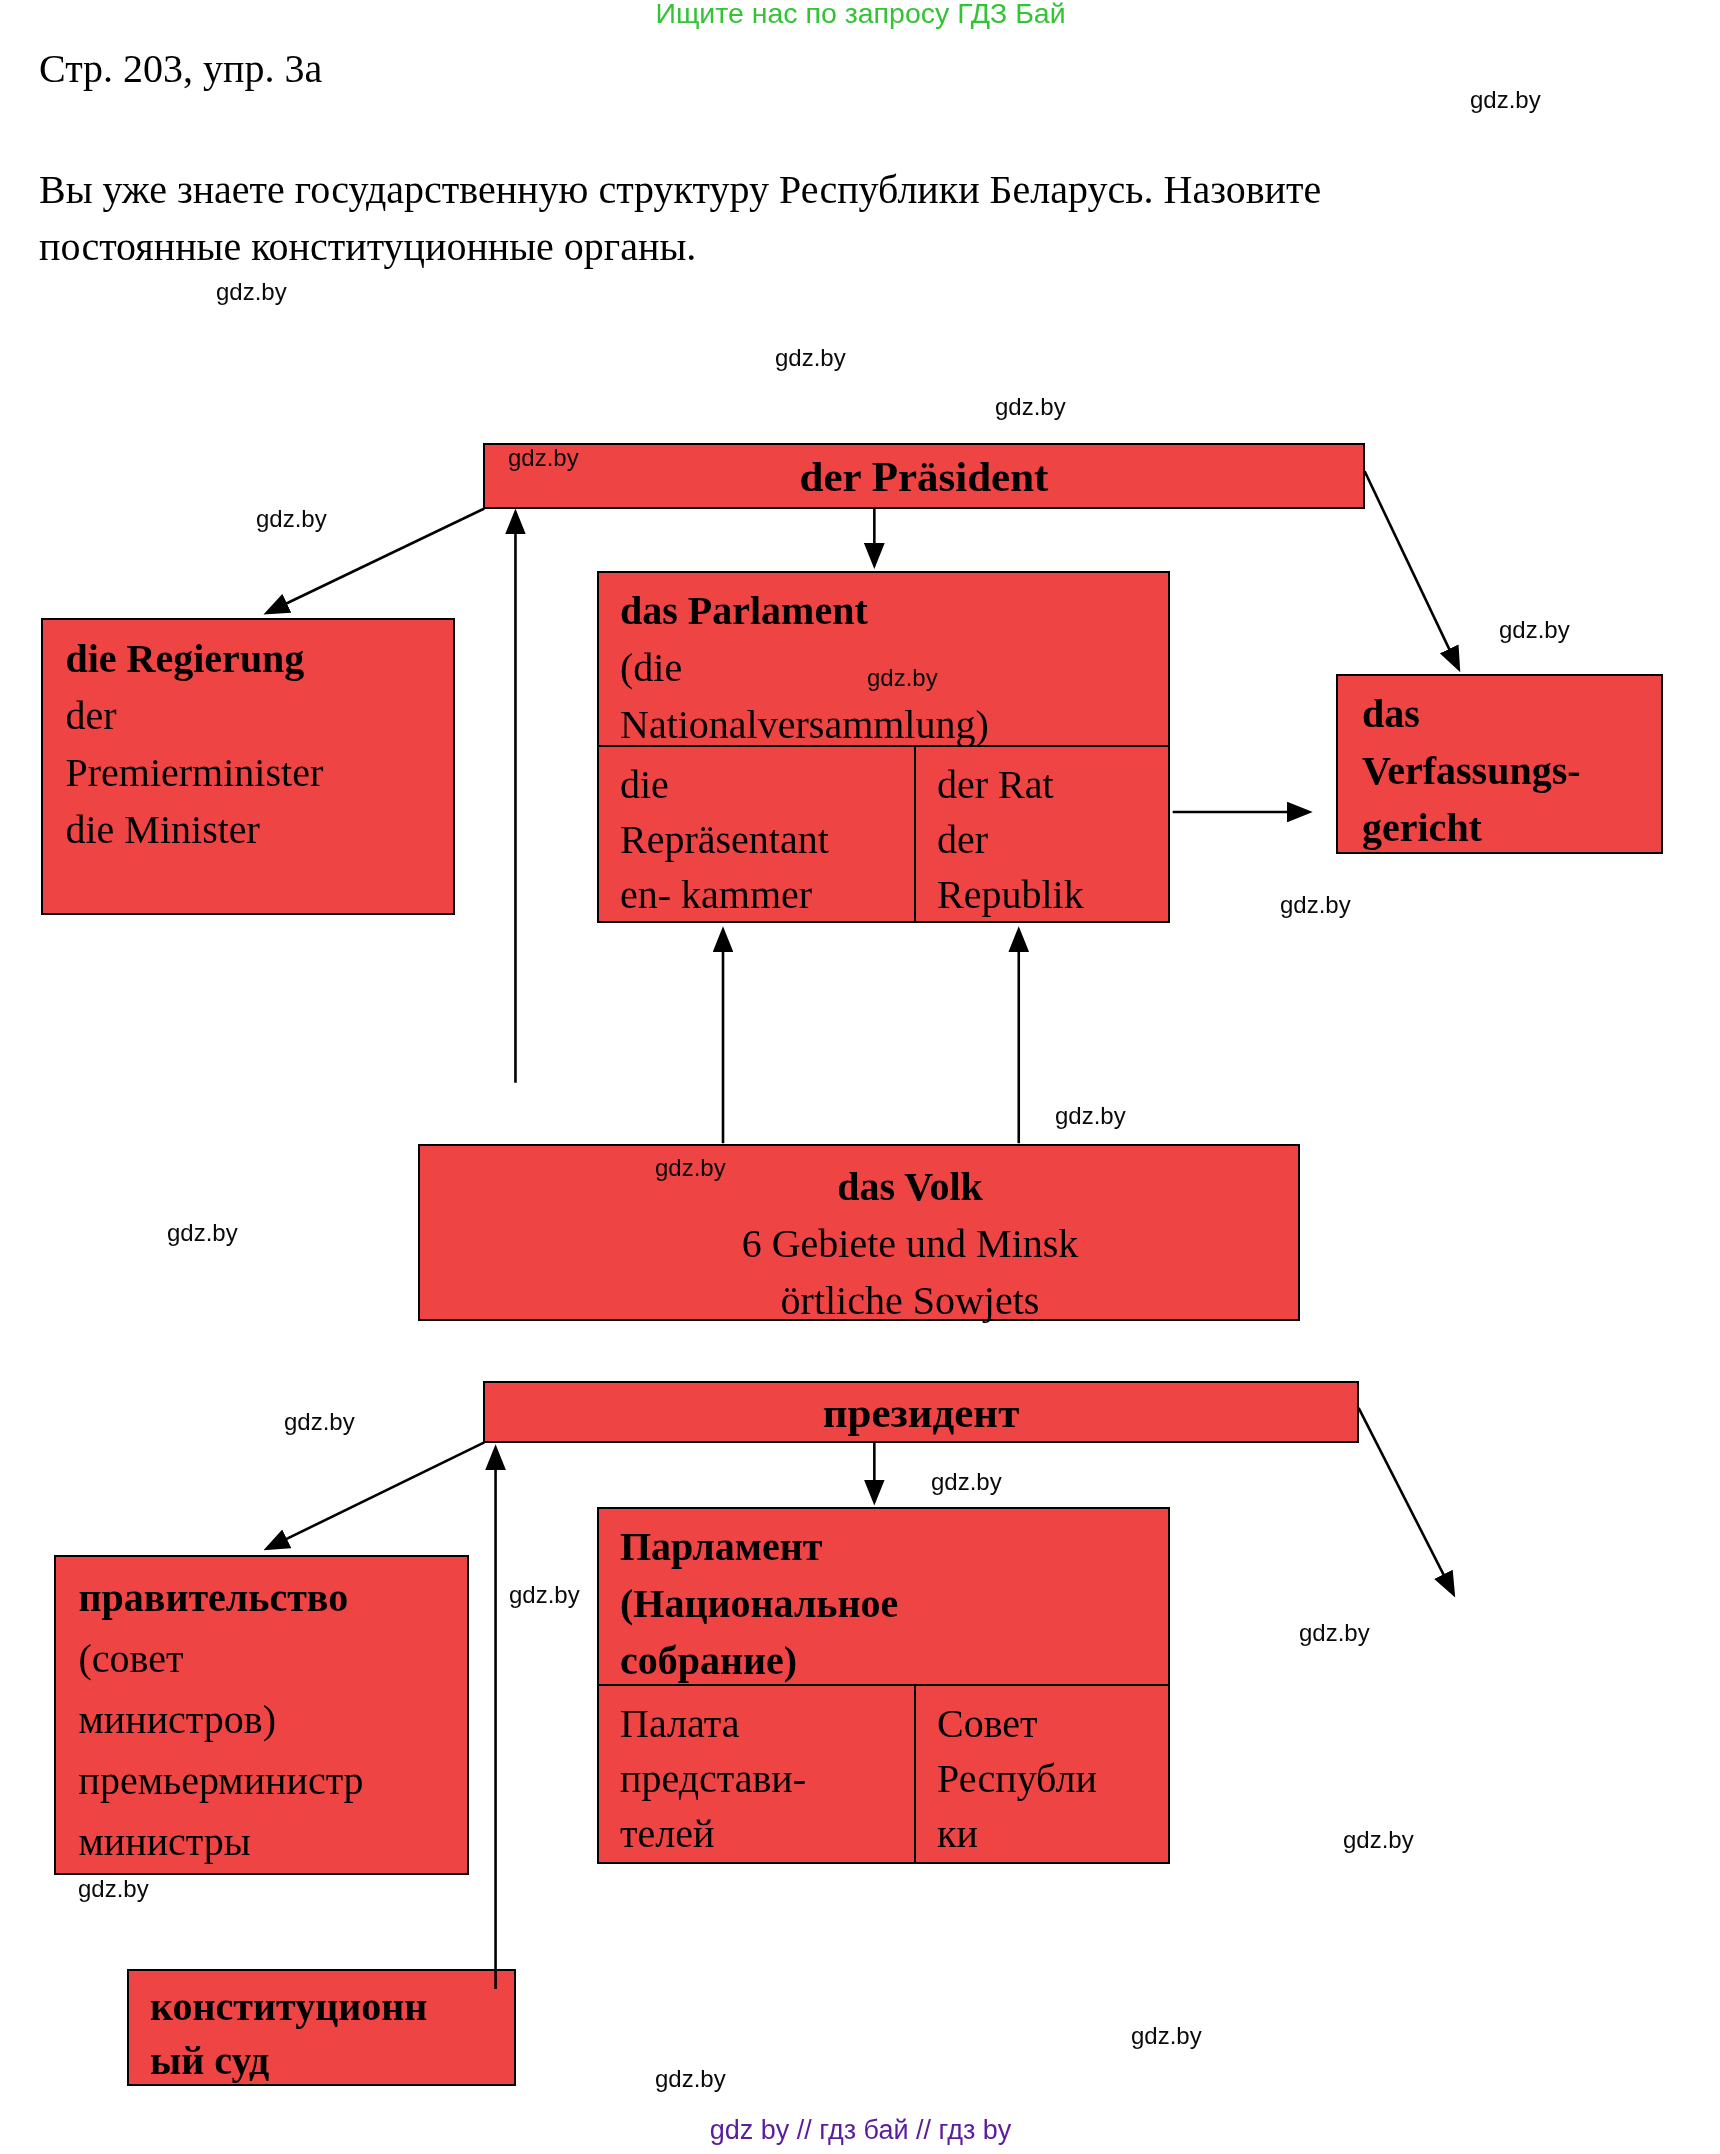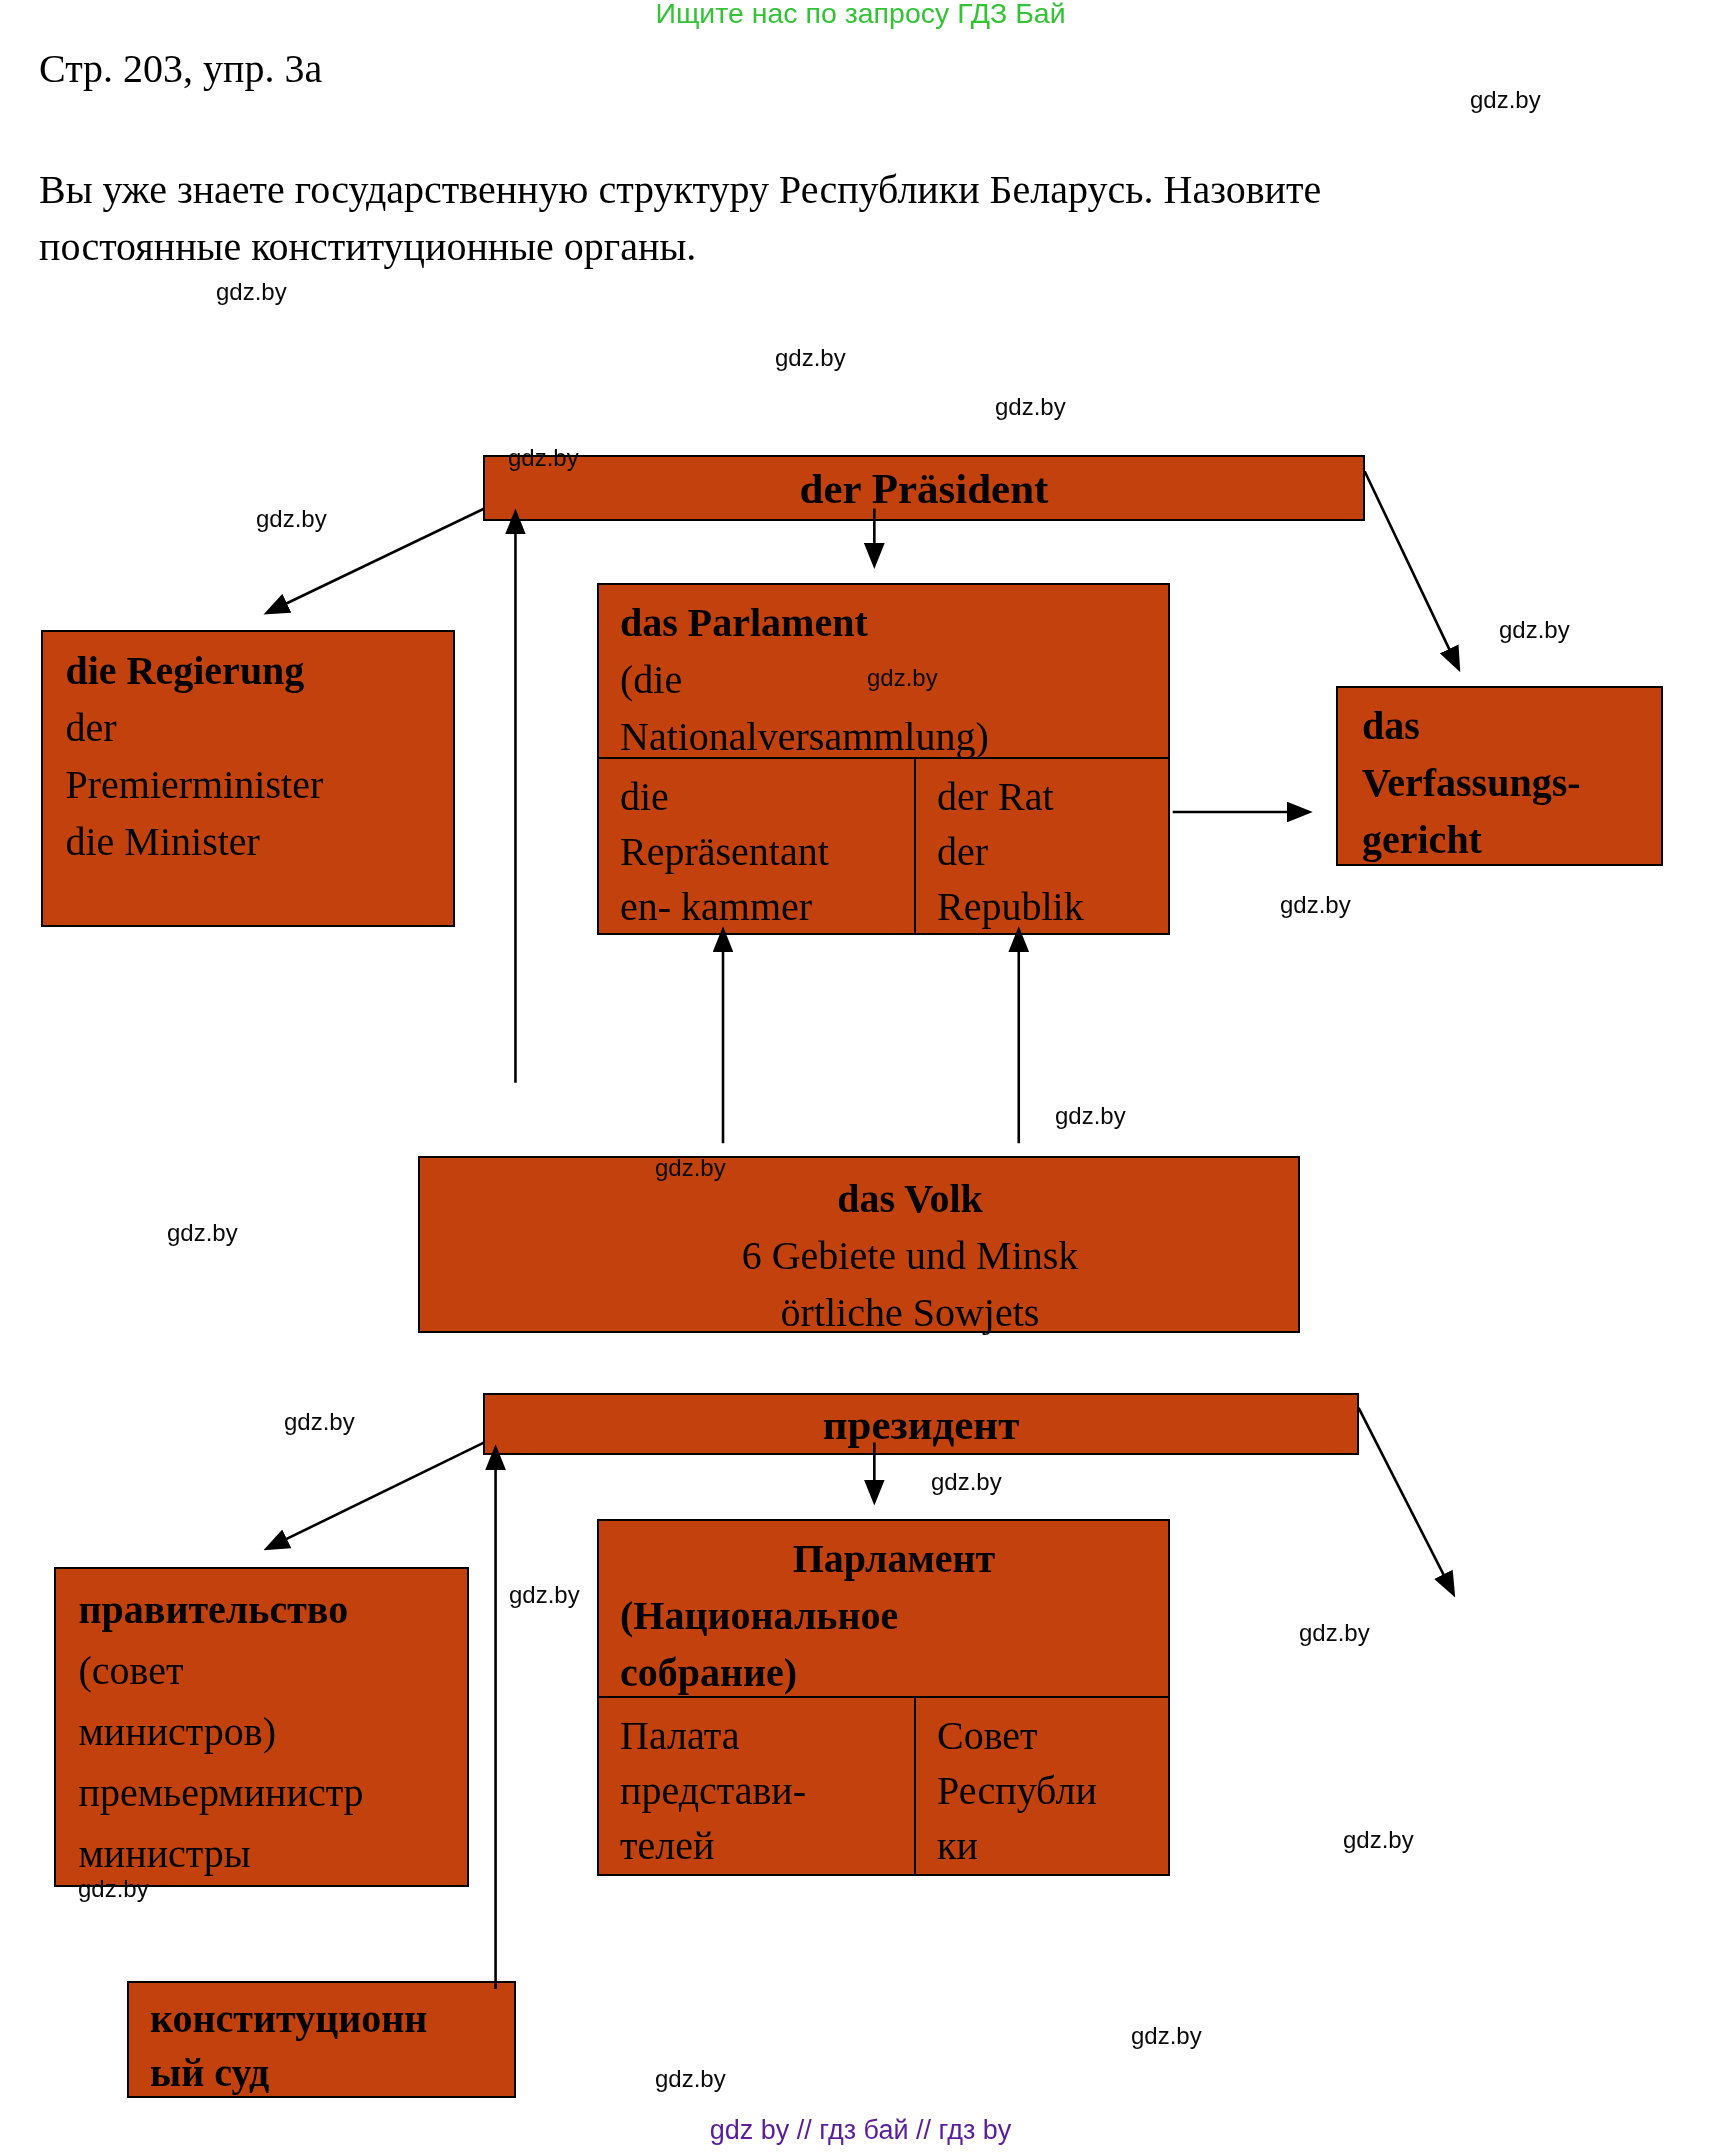--- a/index.html
+++ b/index.html
@@ -6,21 +6,21 @@
   #page{position:relative;width:1721px;height:2155px;background:#ffffff;overflow:hidden;
         font-family:"Liberation Serif",serif;color:#000;}
   
   .banner{position:absolute;left:0;top:-3.5px;width:100%;text-align:center;
           font:28.5px "Liberation Sans",sans-serif;color:#32c435;}
   
   .hline{position:absolute;left:39px;font-size:40px;white-space:nowrap;}
   
   .wm{position:absolute;font:24px "Liberation Sans",sans-serif;color:#0a0a0a;z-index:5;white-space:nowrap;}
   
-  .box{position:absolute;border:2.6px solid #000;background:#c2410c;box-sizing:border-box;z-index:2;margin-top:12px;}
+  .box{position:absolute;border:2.6px solid #000;background:#ef4444;box-sizing:border-box;z-index:2;}
   .title-box{display:flex;align-items:center;justify-content:center;
              font-weight:bold;font-size:43px;}
   .lines{font-size:40px;}
   .b{font-weight:bold;}
   
   #box-gr{left:41px;top:618px;width:414px;height:297px;padding:10.4px 0 0 22.5px;}
   #box-gr .lines{line-height:57px;}
   #box-gp{left:483px;top:443px;width:882px;height:66px;}
   #box-gparl{left:597px;top:571px;width:573px;height:352px;}
   #box-gv{left:1336px;top:674px;width:327px;height:180px;padding:8.6px 0 0 24px;}
@@ -39,21 +39,21 @@
   #box-rparl .parl-top{height:175px;}
   #box-rparl .parl-top .lines{font-weight:bold;}
   .parl-top .lines{line-height:57px;}
   .parl-row{display:flex;border-top:2.6px solid #000;box-sizing:border-box;}
   #box-gparl .parl-row{height:177px;}
   #box-rparl .parl-row{height:180px;}
   .cell{box-sizing:border-box;padding:10.4px 0 0 21px;}
   .cell .lines{line-height:55px;}
   .cell-l{width:315px;}
   .cell-r{flex:1;border-left:2.6px solid #000;}
-  .center-line{text-align:center;}
+  .center-line{}
   
   #arrows{position:absolute;left:0;top:0;z-index:4;}
   
   .footer{position:absolute;left:0;top:2115px;width:100%;text-align:center;
           font:27px "Liberation Sans",sans-serif;color:#5a1d9c;}
 </style>
 </head>
 <body>
 
 <div id="page">

